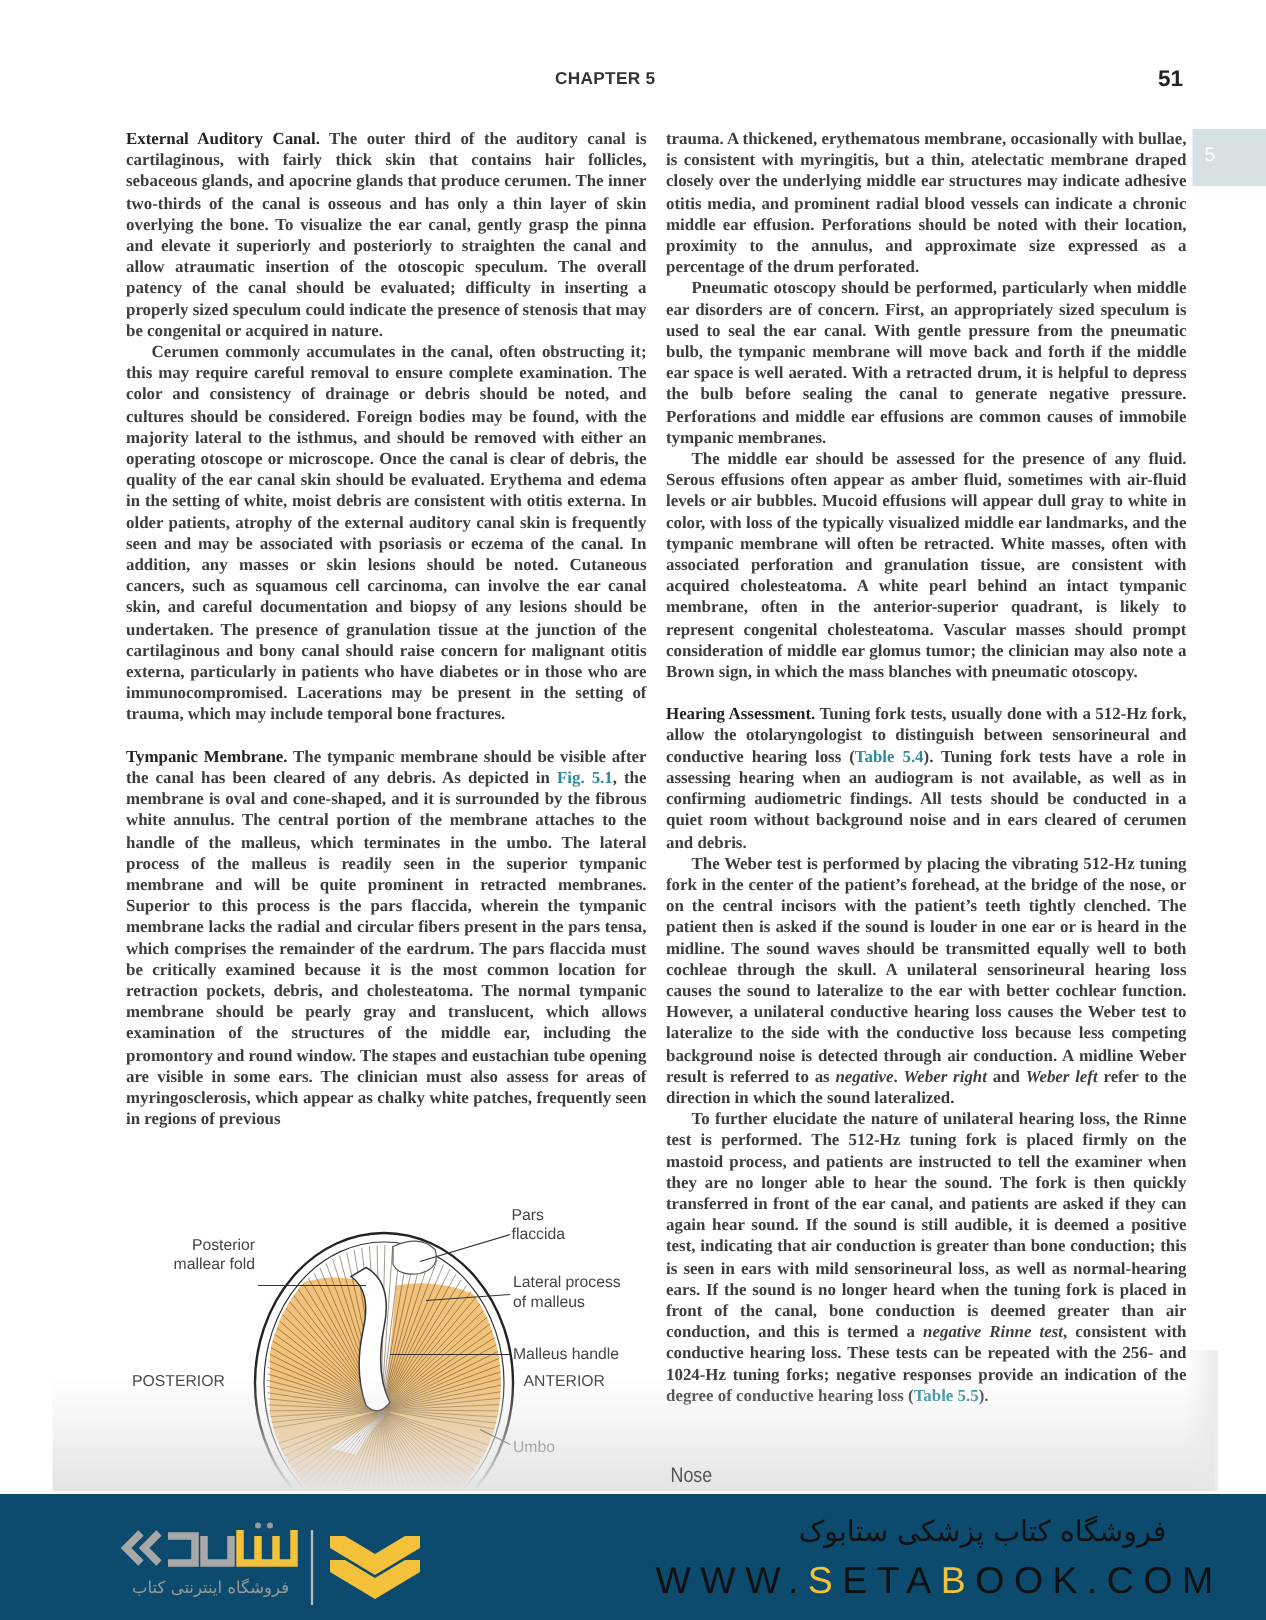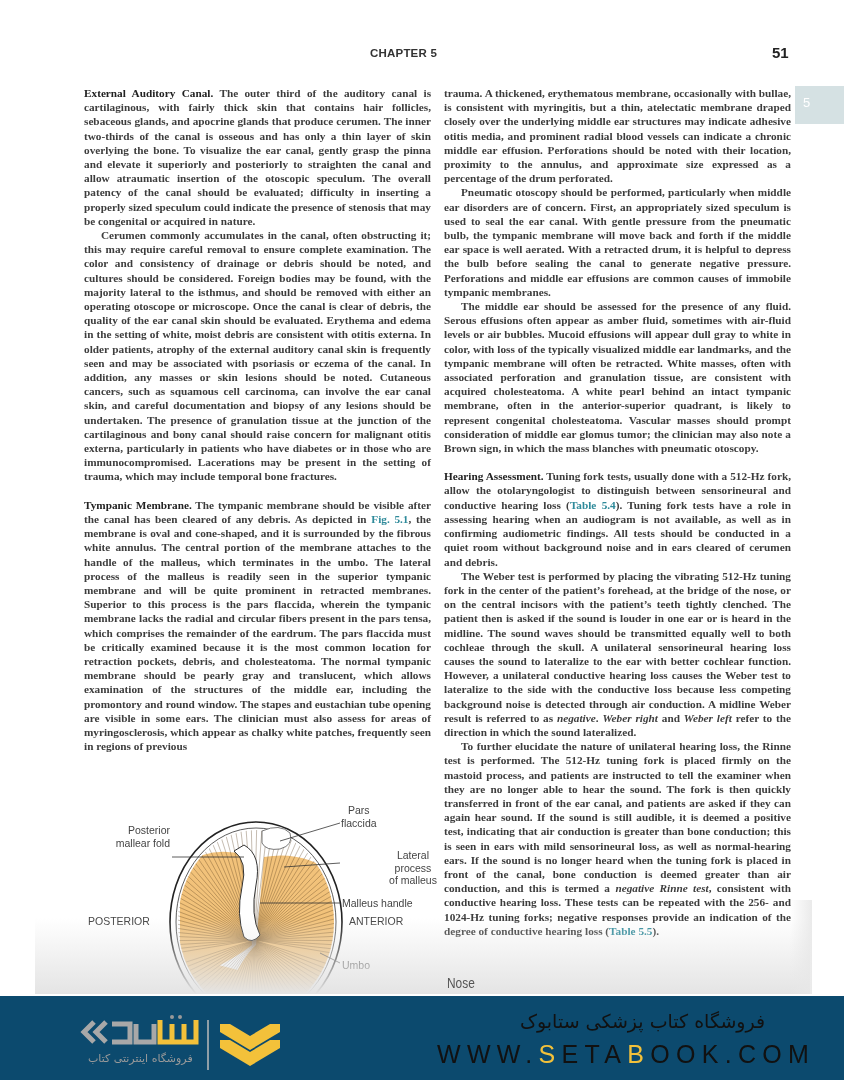--- a/index.html
+++ b/index.html
@@ -16,23 +16,23 @@
   .col p { margin: 0; }
   .col p.ind { text-indent: 17px; }
   .col p.sec { margin-top: 14px; }
   .col b { color: #222; }
   .link { color: #2e8a9a; }
   .col i { font-style: italic; margin-top: 19px; }
   .fade { position: absolute; left: 35px; top: 918px; width: 775px; height: 76px; background: linear-gradient(to bottom, rgba(255,255,255,0) 0%, rgba(228,228,228,1) 100%); }
   .fade-r { position: absolute; left: 790px; top: 900px; width: 22px; height: 94px; background: linear-gradient(to right, rgba(255,255,255,0), rgba(232,232,232,0.9)); }
   .nose { position: absolute; left: 447px; top: 975px; font-family: "Liberation Sans", sans-serif; font-size: 14px; color: #555; transform: scaleX(0.85); transform-origin: left; }
   .figure { position: absolute; left: 84px; top: 795px; width: 356px; height: 199px; overflow: hidden; }
-  .fig-label { position: absolute; font-family: "Liberation Sans", sans-serif; font-size: 10.5px; color: #444; line-height: 12.5px; text-align: center; }
+  .fig-label { position: absolute; font-family: "Liberation Sans", sans-serif; font-size: 10.5px; color: #444; line-height: 12.5px; }
   .footer { position: absolute; left: 0; top: 996px; width: 844px; height: 84px; background: #0c4a6e; }
-  .fa-title { position: absolute; left: 520px; top: 1010px; width: 270px; text-align: left; font-family: "DejaVu Sans", sans-serif; font-size: 19px; color: #111; direction: rtl; }
+  .fa-title { position: absolute; left: 520px; top: 1010px; width: 270px; text-align: center; font-family: "DejaVu Sans", sans-serif; font-size: 19px; color: #111; direction: rtl; }
   .url { position: absolute; left: 437px; top: 1040px; font-family: "Liberation Sans", sans-serif; font-size: 25px; letter-spacing: 6.3px; color: #111; }
   .url .hl { color: #f3c13a; }
   .logo-text-fa { position: absolute; left: 88px; top: 1053px; font-family: "DejaVu Sans", sans-serif; font-size: 11px; color: #9a9a9a; direction: rtl; }
 </style>
 </head>
 <body>
 
 <div class="header">
   <span class="chap">CHAPTER 5</span>
   <span class="pnum">51</span>
@@ -192,21 +192,21 @@
     <line x1="256" y1="168" x2="236" y2="158" stroke="#333" stroke-width="0.8"></line>
   </svg>
   <div class="fig-label" style="left:257px; top:9px;">
       <div>Pars</div>
       <div>flaccida</div>
     </div>
   <div class="fig-label" style="left:24px; top:29px; text-align:right; width:62px;">
       <div>Posterior</div>
       <div>mallear fold</div>
     </div>
-  <div class="fig-label" style="left:258px; top:54px;margin-left:44px;">
+  <div class="fig-label" style="left:258px; top:54px;">
       <div>Lateral process</div>
       <div>of malleus</div>
     </div>
   <div class="fig-label" style="left:258px; top:102px;">Malleus handle</div>
   <div class="fig-label" style="left:4px; top:120px;">POSTERIOR</div>
   <div class="fig-label" style="left:265px; top:120px;">ANTERIOR</div>
   <div class="fig-label" style="left:258px; top:164px;">Umbo</div>
 </div>
 
 <div class="fade"></div>

